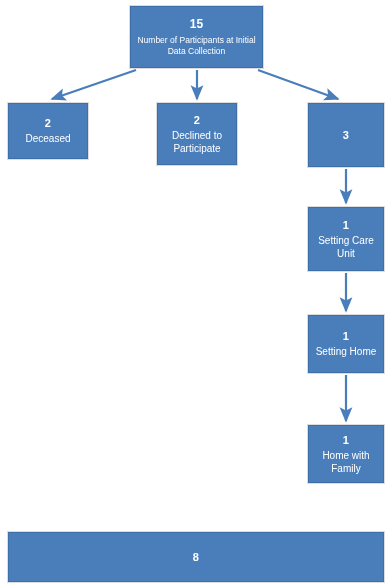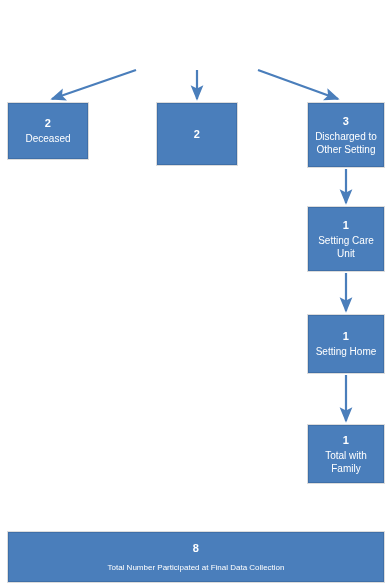--- a/index.html
+++ b/index.html
@@ -121,48 +121,51 @@
 
     <line x1="258" y1="70" x2="338" y2="99" stroke="#4a7ebb" stroke-width="2.2" marker-end="url(#arrowhead)"></line>
 
     <line x1="346" y1="169" x2="346" y2="203" stroke="#4a7ebb" stroke-width="2.2" marker-end="url(#arrowhead)"></line>
 
     <line x1="346" y1="273" x2="346" y2="311" stroke="#4a7ebb" stroke-width="2.2" marker-end="url(#arrowhead)"></line>
 
     <line x1="346" y1="375" x2="346" y2="421" stroke="#4a7ebb" stroke-width="2.2" marker-end="url(#arrowhead)"></line>
   </svg>
 
+  <div class="node" id="node-root">
+    <span class="count">15</span>
+    <span class="caption">Number of Participants at Initial Data Collection</span>
+  </div>
 
   <div class="node" id="node-deceased">
     <span class="count">2</span>
     <span class="caption">Deceased</span>
   </div>
 
   <div class="node" id="node-declined">
     <span class="count">2</span>
+    <span class="caption">Declined to Participate</span>
   </div>
 
   <div class="node" id="node-discharged">
     <span class="count">3</span>
-    <span class="caption">Discharged to Other Setting</span>
   </div>
 
   <div class="node" id="node-memory-care">
     <span class="count">1</span>
     <span class="caption">Setting Care Unit</span>
   </div>
 
   <div class="node" id="node-nursing-home">
     <span class="count">1</span>
     <span class="caption">Setting Home</span>
   </div>
 
   <div class="node" id="node-home-family">
     <span class="count">1</span>
-    <span class="caption">Total with Family</span>
+    <span class="caption">Home with Family</span>
   </div>
 
   <div class="node" id="node-total">
     <span class="count">8</span>
-    <span class="caption">Total Number Participated at Final Data Collection</span>
   </div>
 
 </div>
 
 </body></html>

